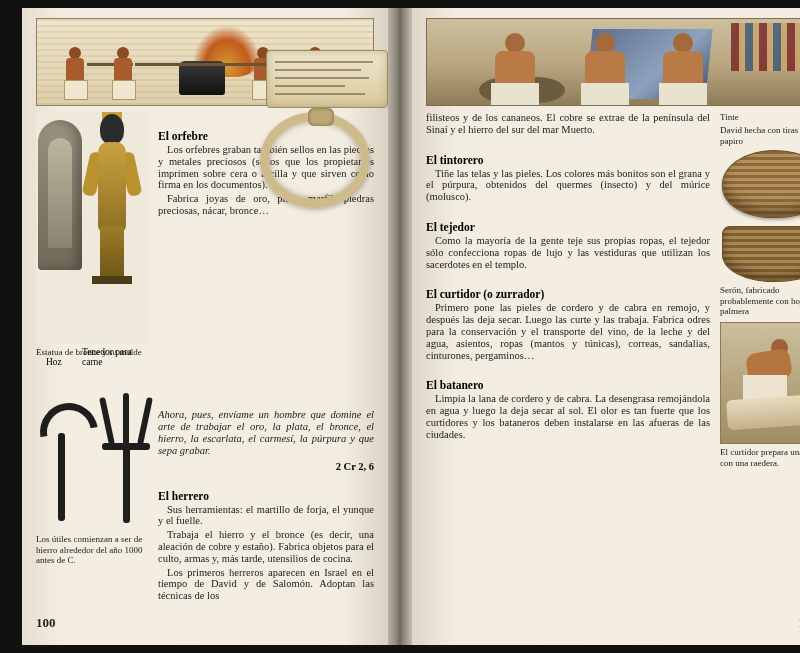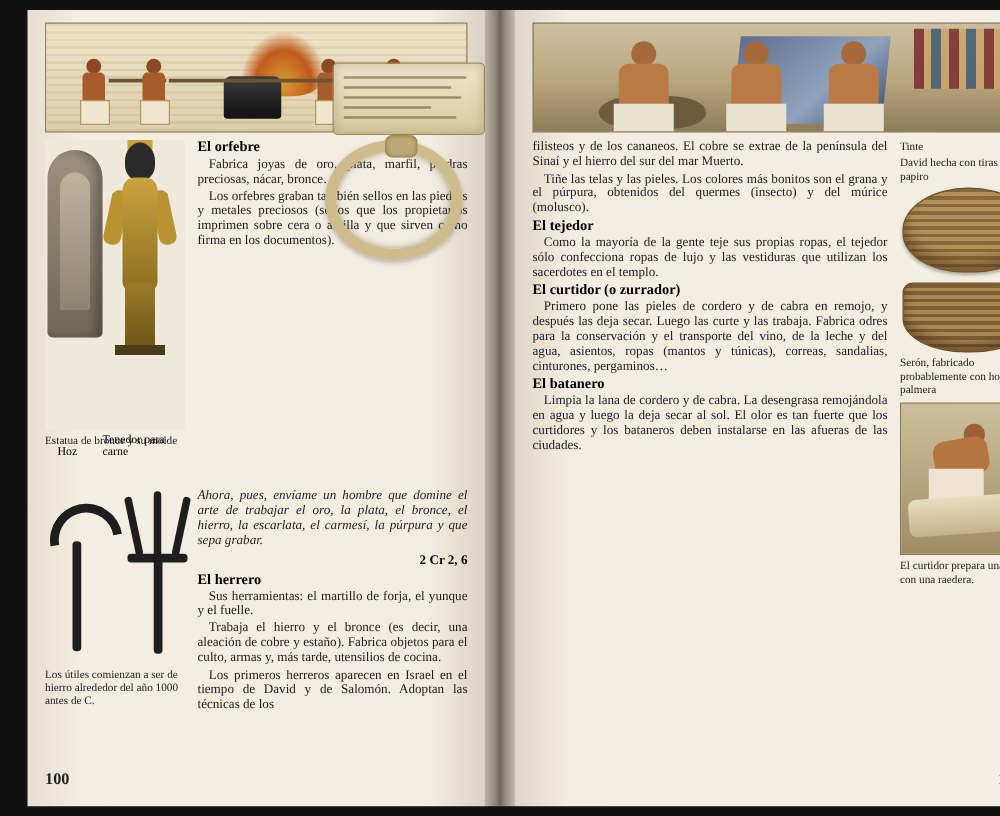--- a/index.html
+++ b/index.html
@@ -93,21 +93,21 @@
   .pb-hang{position:absolute;right:8px;top:4px;width:92px;height:48px;
     background:repeating-linear-gradient(90deg,#7a2a2a 0 8px,#caa46a 8px 14px,#3f5a75 14px 22px,#caa46a 22px 28px);
     opacity:.85;}
 
   
   .cols{display:flex;gap:10px;margin-top:6px;}
   .col-img{width:112px;}
   .col-txt{flex:1;}
 
   h3.sec{
-    font-weight:bold;font-size:11.5px;margin:0 0 2px 0;
+    font-weight:bold;font-size:11.5px;margin:18px 0 2px 0;
     font-family:"Liberation Serif", serif;
   }
   p.body{
     font-size:10.5px;line-height:11.8px;margin:0 0 2px 0;
     text-align:justify;text-indent:9px;
     font-family:"Liberation Serif", serif;
     color:#1b1b1b;
   }
   p.body.noind{text-indent:0;}
   .caption{
@@ -298,22 +298,22 @@
               <div class="shaft"></div>
           </div>
         </div>
 
         <div class="caption">Los útiles comienzan a ser de hierro alrededor del año 1000 antes de C.</div>
       </div>
 
       <div class="col-txt">
 
         <h3 class="sec">El orfebre</h3>
+        <p class="body">Los orfebres graban también sellos en las piedras y metales preciosos (sellos que los propietarios imprimen sobre cera o arcilla y que sirven como firma en los documentos).</p>
         <p class="body">Fabrica joyas de oro, plata, marfil, piedras preciosas, nácar, bronce…</p>
-        <p class="body">Los orfebres graban también sellos en las piedras y metales preciosos (sellos que los propietarios imprimen sobre cera o arcilla y que sirven como firma en los documentos).</p>
 
         <div class="scroll-art">
           <div class="ln" style="top:10px;width:98px;"></div>
           <div class="ln" style="top:18px;width:86px;"></div>
           <div class="ln" style="top:26px;width:94px;"></div>
           <div class="ln" style="top:34px;width:70px;"></div>
           <div class="ln" style="top:42px;width:90px;"></div>
         </div>
         <div class="ring-art"></div>
         <div class="ring-knot"></div>
@@ -357,20 +357,21 @@
           <div class="k"></div>
         </div>
       <div class="pb-hang"></div>
     </div>
 
     <div class="cols">
 
       <div class="col-txt">
         <p class="body noind">filisteos y de los cananeos. El cobre se extrae de la península del Sinaí y el hierro del sur del mar Muerto.</p>
 
+        <h3 class="sec">El tintorero</h3>
         <p class="body">Tiñe las telas y las pieles. Los colores más bonitos son el grana y el púrpura, obtenidos del quermes (insecto) y del múrice (molusco).</p>
 
         <h3 class="sec">El tejedor</h3>
         <p class="body">Como la mayoría de la gente teje sus propias ropas, el tejedor sólo confecciona ropas de lujo y las vestiduras que utilizan los sacerdotes en el templo.</p>
 
         <h3 class="sec">El curtidor (o zurrador)</h3>
         <p class="body">Primero pone las pieles de cordero y de cabra en remojo, y después las deja secar. Luego las curte y las trabaja. Fabrica odres para la conservación y el transporte del vino, de la leche y del agua, asientos, ropas (mantos y túnicas), correas, sandalias, cinturones, pergaminos…</p>
 
         <h3 class="sec">El batanero</h3>
         <p class="body">Limpia la lana de cordero y de cabra. La desengrasa remojándola en agua y luego la deja secar al sol. El olor es tan fuerte que los curtidores y los bataneros deben instalarse en las afueras de las ciudades.</p>

